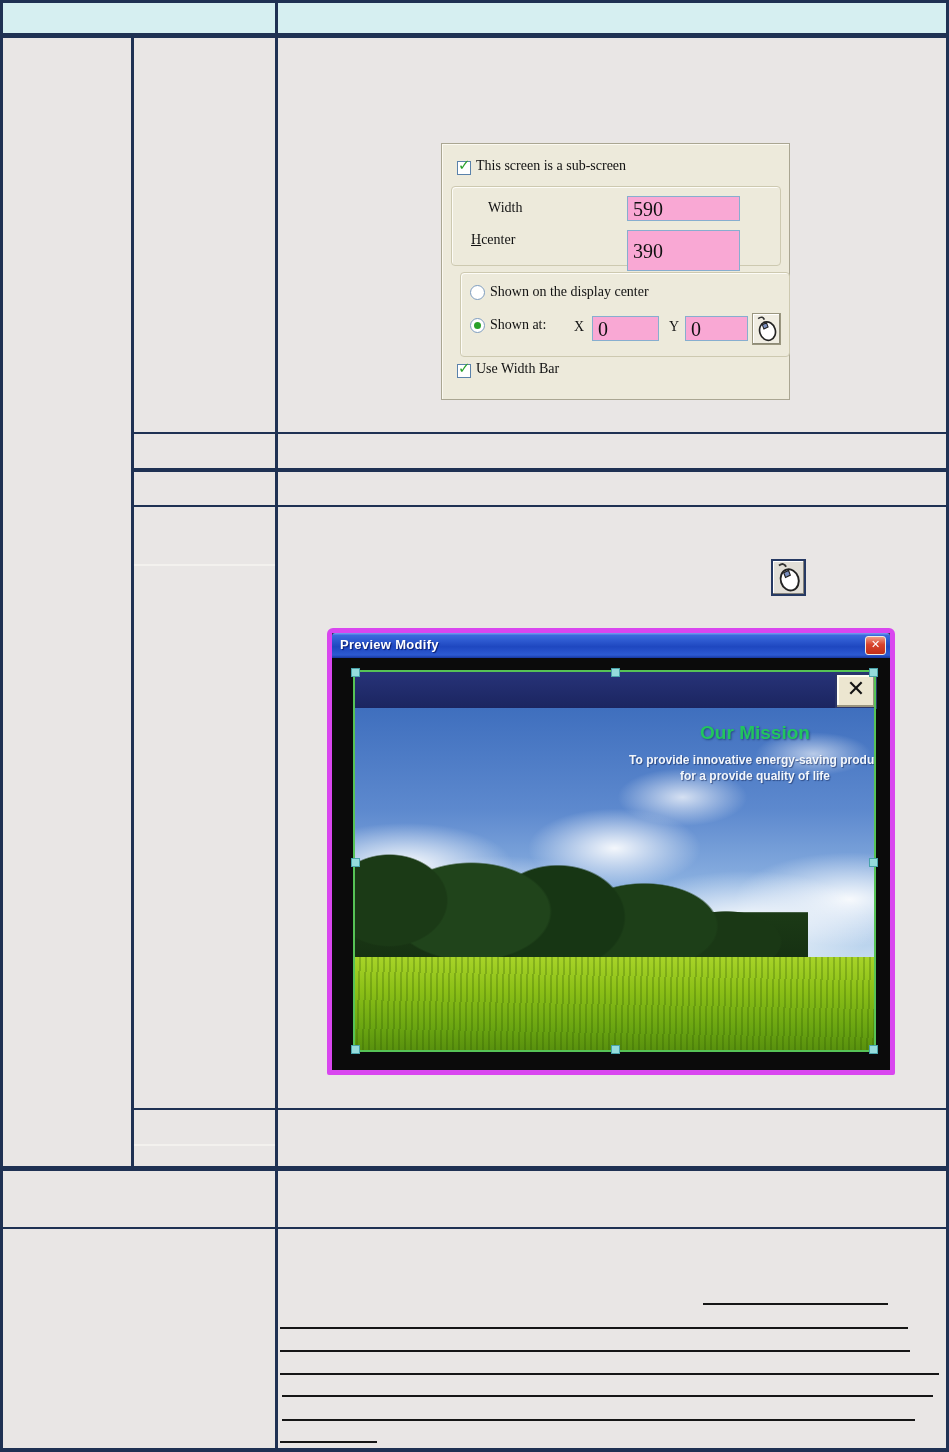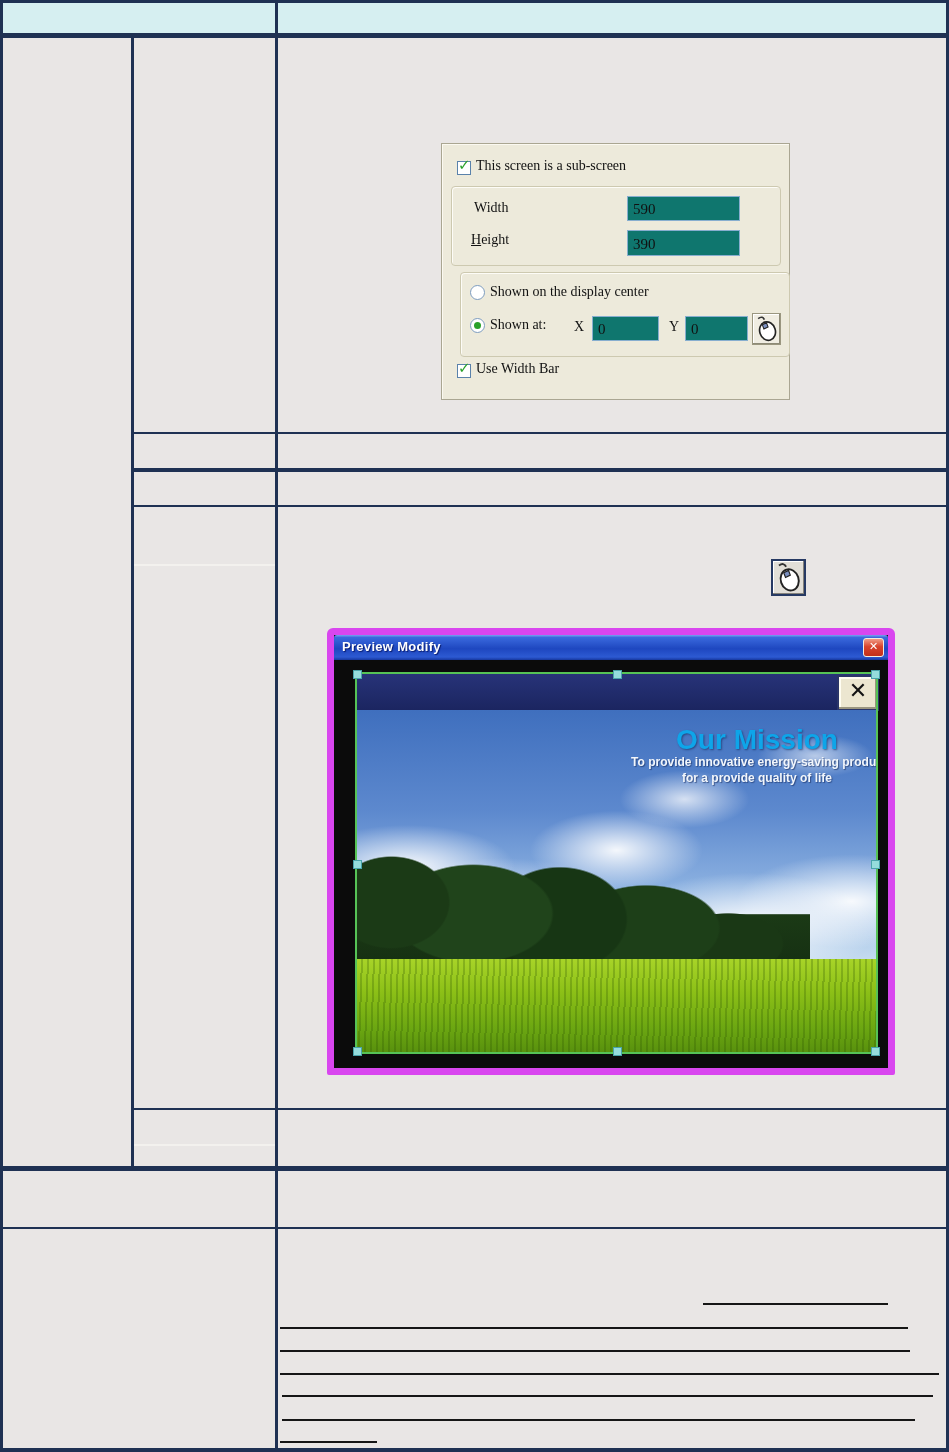--- a/index.html
+++ b/index.html
@@ -9,40 +9,40 @@
   .navy{position:absolute;background:#1f3153;}
   .cyan-cell{position:absolute;background:#d6eff1;top:2.5px;height:30.5px;}
   .hairline{position:absolute;background:#f3f1ee;height:2px;}
   
   .xp-panel{position:absolute;left:441px;top:143px;width:347px;height:255px;
             background:#edeadb;border:1px solid #aaa692;box-shadow:inset 1px 1px 0 #fbf9f1;
             font-family:"Liberation Serif",serif;color:#111;}
   .xp-group{position:absolute;border:1px solid #cdc9b0;border-radius:4px;
             box-shadow:inset 1px 1px 0 #fdfcf7;}
   .xp-label{position:absolute;font-size:14px;white-space:nowrap;}
-  .xp-input{position:absolute;background:#0f766e;border:1px solid #87aecf;
-            font-family:"Liberation Serif",serif;font-size:15px;color:#111;
+  .xp-input{position:absolute;background:#f9a8d4;border:1px solid #87aecf;
+            font-family:"Liberation Serif",serif;font-size:20px;color:#111;
             padding:2px 0 0 5px;box-sizing:border-box;}
   .xp-check{position:absolute;width:14px;height:14px;background:#fff;border:1px solid #5a82ab;
             box-sizing:border-box;}
   .xp-check .tick{position:absolute;left:0px;top:-4px;color:#2aa12a;font-size:15px;font-weight:bold;
             font-family:"DejaVu Sans",sans-serif;line-height:1;}
   .xp-radio{position:absolute;width:15px;height:15px;border:1px solid #7d9cbf;border-radius:50%;
             background:#fff;box-sizing:border-box;}
   .xp-radio.sel::after{content:"";position:absolute;left:3px;top:3px;width:7px;height:7px;
             border-radius:50%;background:#2aa12a;}
   .mouse-btn{position:absolute;background:#f0ede2;border:1px solid #9a967f;
              box-shadow:inset -1px -1px 0 #8d8a76, inset 1px 1px 0 #fff;}
   .mouse-btn svg,.mouse-btn-large svg{position:absolute;left:1px;top:1px;width:calc(100% - 2px);height:calc(100% - 2px);}
   .mouse-btn-large{position:absolute;left:771px;top:559px;width:31px;height:33px;
              background:#e2dfd8;border:2px solid #273a63;
              box-shadow:inset -1px -1px 0 #84817a, inset 1px 1px 0 #fff;}
   
   .xp-window{position:absolute;left:327px;top:628px;width:568px;height:447px;
-             border:7px solid #d946ef;border-radius:6px 6px 2px 2px;box-sizing:border-box;
+             border:5px solid #d946ef;border-radius:6px 6px 2px 2px;box-sizing:border-box;
              background:#0b0b0b;}
   .xp-titlebar{position:relative;height:25px;border-radius:3px 3px 0 0;
              background:linear-gradient(180deg,#7aa2ef 0%,#3a69dd 10%,#1e47c0 55%,#2d5ad2 88%,#16379f 100%);}
   .xp-title{position:absolute;left:8px;top:4px;color:#fff;font-size:13px;font-weight:bold;
              text-shadow:1px 1px 1px #0a1c6e;letter-spacing:.3px;}
   .xp-close{position:absolute;right:4px;top:3px;width:19px;height:17px;border:1px solid #f2ece2;
              border-radius:3px;background:linear-gradient(180deg,#f09c86 0%,#d8432c 45%,#c22f19 100%);
              color:#fff;font-size:11px;font-weight:bold;text-align:center;line-height:16px;
              font-family:"DejaVu Sans",sans-serif;}
   .client{position:absolute;left:0;top:25px;right:0;bottom:0;background:#0b0b0b;}
@@ -69,21 +69,21 @@
        radial-gradient(130px 80px at 26% 55%, #20441b 60%, rgba(0,0,0,0) 62%),
        radial-gradient(110px 85px at 45% 60%, #173614 60%, rgba(0,0,0,0) 62%),
        radial-gradient(120px 70px at 64% 68%, #1d3f18 60%, rgba(0,0,0,0) 62%),
        radial-gradient(90px 50px at 82% 82%, #1a3815 60%, rgba(0,0,0,0) 62%),
        linear-gradient(180deg, rgba(0,0,0,0) 0%, rgba(0,0,0,0) 55%, #1b3a16 56%, #163012 100%);}
   .grass{position:absolute;left:0;top:249px;width:523px;height:95px;
       background:
        repeating-linear-gradient(92deg, rgba(40,80,0,.25) 0 2px, rgba(0,0,0,0) 2px 6px),
        linear-gradient(180deg,#a8d428 0%,#8cc017 35%,#6aa511 75%,#578f0d 100%);}
   .mission-title{position:absolute;left:252px;top:14px;width:300px;text-align:center;
-      color:#0ea5e9;font-size:28px;font-weight:bold;white-space:nowrap;
+      color:#22c55e;font-size:19px;font-weight:bold;white-space:nowrap;
       text-shadow:1px 1px 2px rgba(20,40,90,.6);}
   .mission-sub{position:absolute;left:252px;top:44px;width:300px;text-align:center;
       color:#f2f6fb;font-size:12px;font-weight:bold;line-height:16px;white-space:nowrap;
       text-shadow:1px 1px 1px rgba(20,40,90,.6);}
   .selection{position:absolute;left:21px;top:12px;width:523px;height:382px;
       border:2px solid #56c356;box-sizing:border-box;pointer-events:none;}
   .handle{position:absolute;width:9px;height:9px;background:#95dcdc;border:1px solid #49a3ab;
       box-sizing:border-box;pointer-events:auto;}
   
   .ul{position:absolute;height:2px;background:#161616;}
@@ -117,24 +117,24 @@
   <div class="hairline" style="left:133.5px;top:1143.5px;width:141px;"></div>
 
   <div class="xp-panel">
 
     <span class="xp-check" style="left:15px;top:17px;">
       <span class="tick">✓</span>
     </span>
     <span class="xp-label" style="left:34px;top:14px;text-align:right;">This screen is a sub-screen</span>
 
     <div class="xp-group" style="left:9px;top:42px;width:328px;height:78px;">
-      <span class="xp-label" style="left:22px;top:13px;">Width</span>
+      <span class="xp-label" style="left:36px;top:13px;">Width</span>
       <input class="xp-input" style="left: 175px; top: 9px; width: 113px; height: 25px;" value="590">
-      <span class="xp-label" style="left:19px;top:45px;"><u>H</u><span>eight</span></span>
-      <input class="xp-input" style="left: 175px; top: 43px; width: 113px; height: 26px;" value="390">
+      <span class="xp-label" style="left:19px;top:45px;"><u>H</u><span>center</span></span>
+      <input class="xp-input" style="left: 175px; top: 43px; width: 113px; height: 41px;" value="390">
     </div>
 
     <div class="xp-group" style="left:18px;top:128px;width:328px;height:83px;">
       <span class="xp-radio" style="left:9px;top:12px;"></span>
       <span class="xp-label" style="left:29px;top:11px;">Shown on the display center</span>
       <span class="xp-radio sel" style="left:9px;top:45px;"></span>
       <span class="xp-label" style="left:29px;top:44px;">Shown at:</span>
       <span class="xp-label" style="left:113px;top:46px;">X</span>
       <input class="xp-input" style="left: 131px; top: 43px; width: 67px; height: 25px;" value="0">
       <span class="xp-label" style="left:208px;top:46px;">Y</span>

